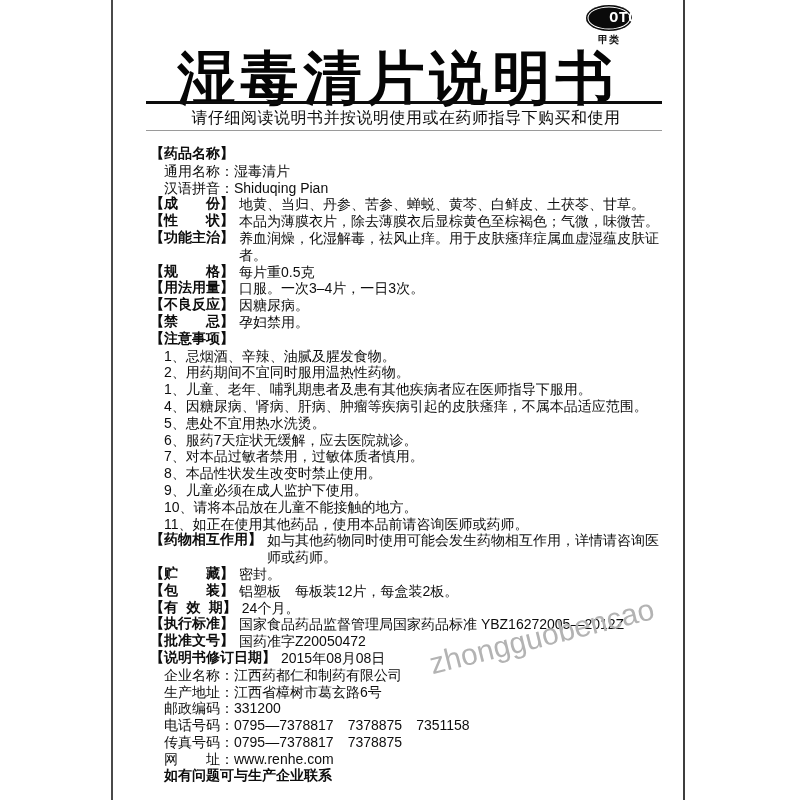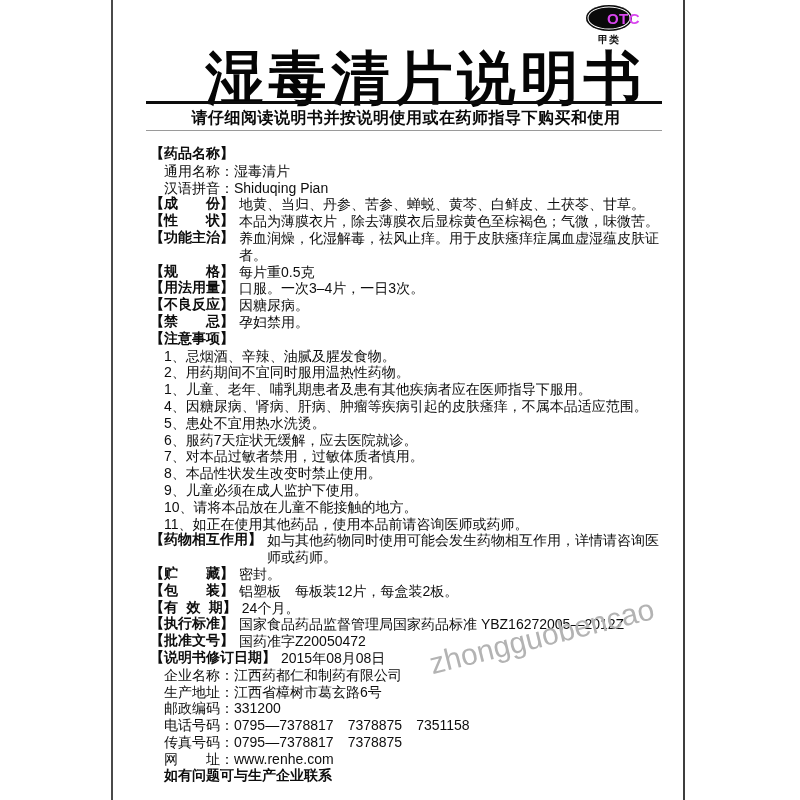--- a/index.html
+++ b/index.html
@@ -13,34 +13,34 @@
   .vrule.right{left:683px;background:#3d3d3d;}
 
   
   .otc{position:absolute;left:583px;top:5px;width:52px;text-align:center;}
   .otc-oval{
     width:46px;height:26px;margin:0 auto;background:#0a0a0a;border-radius:50%;
     display:flex;align-items:center;justify-content:center;
     box-shadow:inset 0 0 0 1.5px #0a0a0a, inset 0 0 0 2.5px #ffffff;
   }
   .otc-oval span{
-    color:#d946ef;font-family:Liberation Sans, sans-serif;
+    color:#ffffff;font-family:Liberation Mono, monospace;
     font-weight:bold;font-size:15px;letter-spacing:0.5px;line-height:1;margin-left:29px;
   }
   .otc-cat{font-size:10px;font-weight:bold;color:#111;margin-top:2px;letter-spacing:1px;}
 
   
   .title{
     position:absolute;left:112px;width:572px;top:40px;text-align:center;
-    font-size:58px;font-weight:900;letter-spacing:5px;color:#050505;white-space:nowrap;margin-left:28px;
+    font-size:58px;font-weight:900;letter-spacing:5px;color:#050505;white-space:nowrap;
   }
   .title-rule{position:absolute;left:146px;width:516px;top:101px;height:3px;background:#0c0c0c;}
   .subtitle{
     position:absolute;left:112px;width:588px;top:108px;text-align:center;
-    font-size:16px;font-weight:bold;letter-spacing:0.5px;color:#0a0a0a;white-space:nowrap;
+    font-size:16px;font-weight:normal;letter-spacing:0.5px;color:#0a0a0a;white-space:nowrap;
   }
   .subtitle-rule{position:absolute;left:146px;width:516px;top:130px;height:1px;background:#9a9a9a;}
 
   
   .doc-body{position:absolute;left:150px;top:146px;width:514px;}
   .line{display:flex;align-items:flex-start;font-size:14px;line-height:16.8px;color:#0d0d0d;}
   .line .label{flex:0 0 auto;white-space:pre;font-weight:700;margin-right:5px;font-family:Liberation Mono, monospace;}
   .line .text{flex:1 1 auto;font-weight:400;}
   .line.indent{padding-left:14px;}
   .line.bold .text{font-weight:700;}

